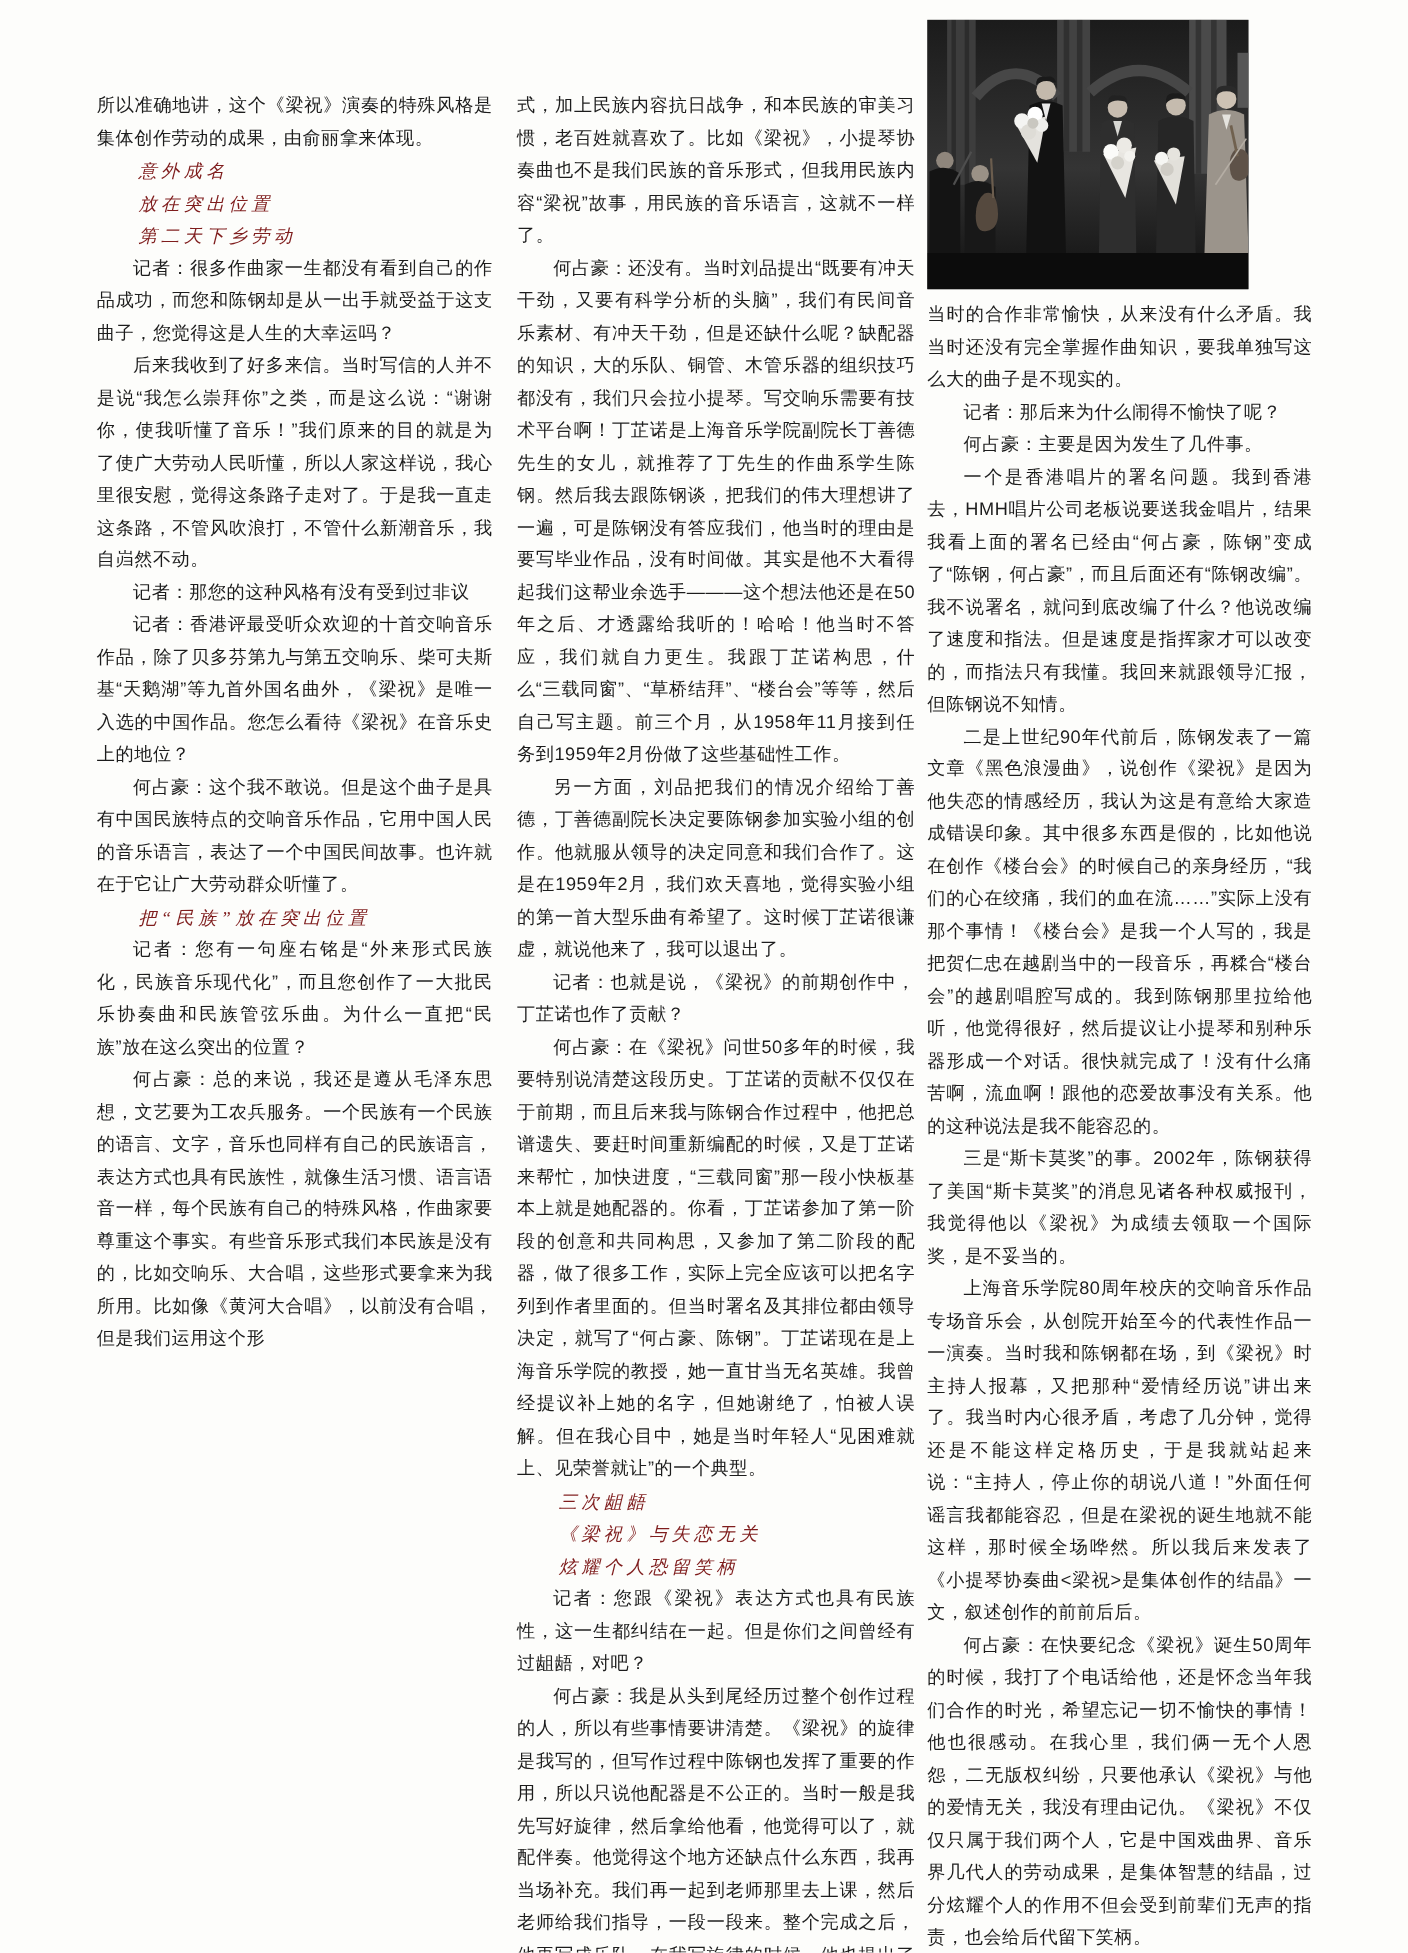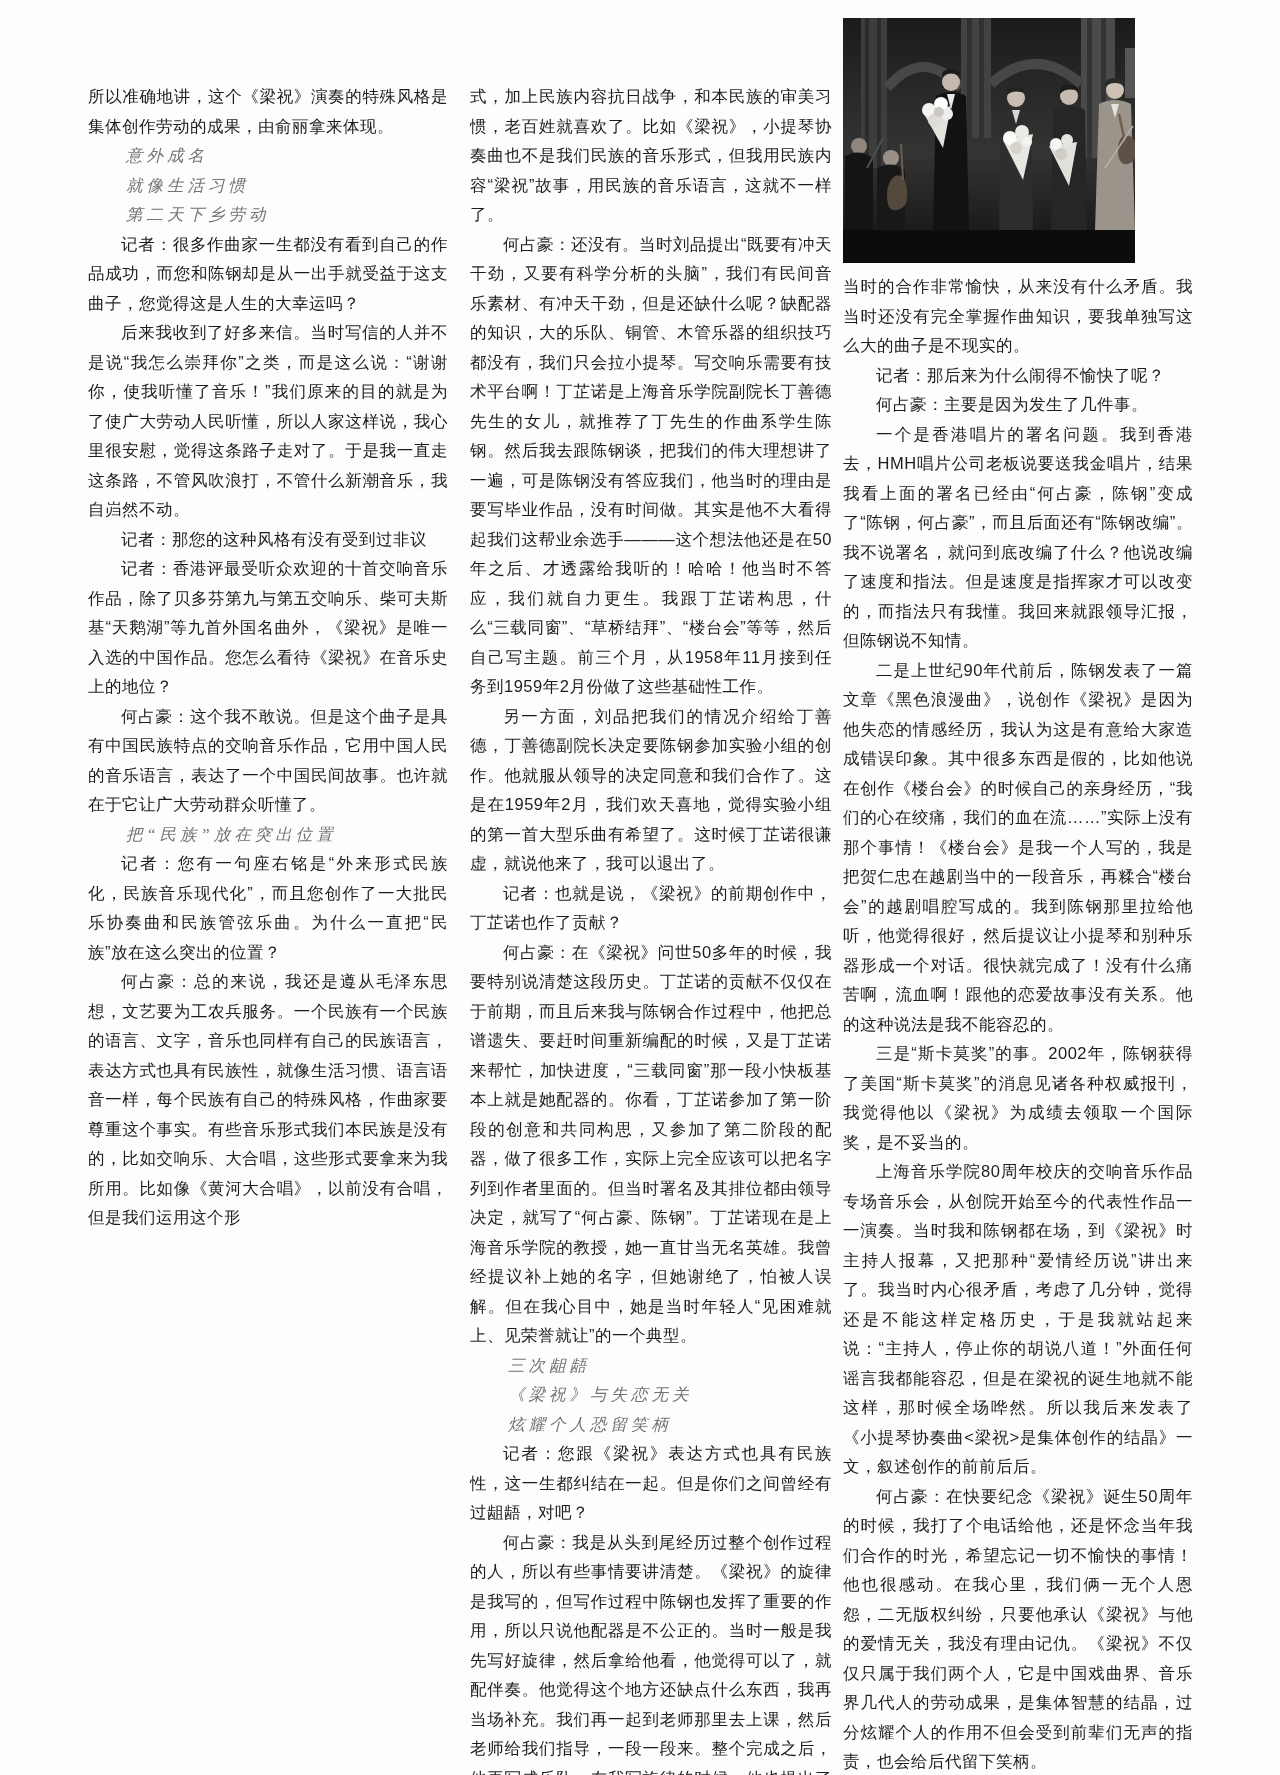--- a/index.html
+++ b/index.html
@@ -24,21 +24,21 @@
   #col2 { left: 470px; width: 362px; }
   #col3 { left: 843px; width: 350px; top: 272px; }
   .para { margin: 0; text-indent: 2em; }
   .cont { text-indent: 0; }
   .kaiti {
     margin: 0;
     text-indent: 2.3em;
     font-family: "Liberation Serif", "DejaVu Serif", serif;
     font-style: italic;
     letter-spacing: 4px;
-    color: #737373;
+    color: #7f1d1d;
   }
   .photo {
     position: absolute;
     left: 843px; top: 18px;
     width: 292px; height: 245px;
     background: #222;
     overflow: hidden;
   }
   .photo svg { display: block; }
 </style>
@@ -121,21 +121,21 @@
       <line x1="276" y1="96" x2="282" y2="124" stroke="#70614f" stroke-width="2.5"></line>
       <line x1="262" y1="150" x2="290" y2="108" stroke="#b5aea4" stroke-width="1.5"></line>
 
       <rect x="282" y="30" width="10" height="50" fill="#565656"></rect>
     </svg>
   </div>
 
   <div class="col" id="col1">
     <p class="para cont">所以准确地讲，这个《梁祝》演奏的特殊风格是集体创作劳动的成果，由俞丽拿来体现。</p>
     <p class="kaiti">意外成名</p>
-    <p class="kaiti">就像生活习惯</p>
+    <p class="kaiti">放在突出位置</p>
     <p class="kaiti">第二天下乡劳动</p>
     <p class="para">记者：很多作曲家一生都没有看到自己的作品成功，而您和陈钢却是从一出手就受益于这支曲子，您觉得这是人生的大幸运吗？</p>
     <p class="para">后来我收到了好多来信。当时写信的人并不是说“我怎么崇拜你”之类，而是这么说：“谢谢你，使我听懂了音乐！”我们原来的目的就是为了使广大劳动人民听懂，所以人家这样说，我心里很安慰，觉得这条路子走对了。于是我一直走这条路，不管风吹浪打，不管什么新潮音乐，我自岿然不动。</p>
     <p class="para">记者：那您的这种风格有没有受到过非议</p>
     <p class="para">记者：香港评最受听众欢迎的十首交响音乐作品，除了贝多芬第九与第五交响乐、柴可夫斯基“天鹅湖”等九首外国名曲外，《梁祝》是唯一入选的中国作品。您怎么看待《梁祝》在音乐史上的地位？</p>
     <p class="para">何占豪：这个我不敢说。但是这个曲子是具有中国民族特点的交响音乐作品，它用中国人民的音乐语言，表达了一个中国民间故事。也许就在于它让广大劳动群众听懂了。</p>
     <p class="kaiti">把“民族”放在突出位置</p>
     <p class="para">记者：您有一句座右铭是“外来形式民族化，民族音乐现代化”，而且您创作了一大批民乐协奏曲和民族管弦乐曲。为什么一直把“民族”放在这么突出的位置？</p>
     <p class="para">何占豪：总的来说，我还是遵从毛泽东思想，文艺要为工农兵服务。一个民族有一个民族的语言、文字，音乐也同样有自己的民族语言，表达方式也具有民族性，就像生活习惯、语言语音一样，每个民族有自己的特殊风格，作曲家要尊重这个事实。有些音乐形式我们本民族是没有的，比如交响乐、大合唱，这些形式要拿来为我所用。比如像《黄河大合唱》，以前没有合唱，但是我们运用这个形</p>
   </div>

